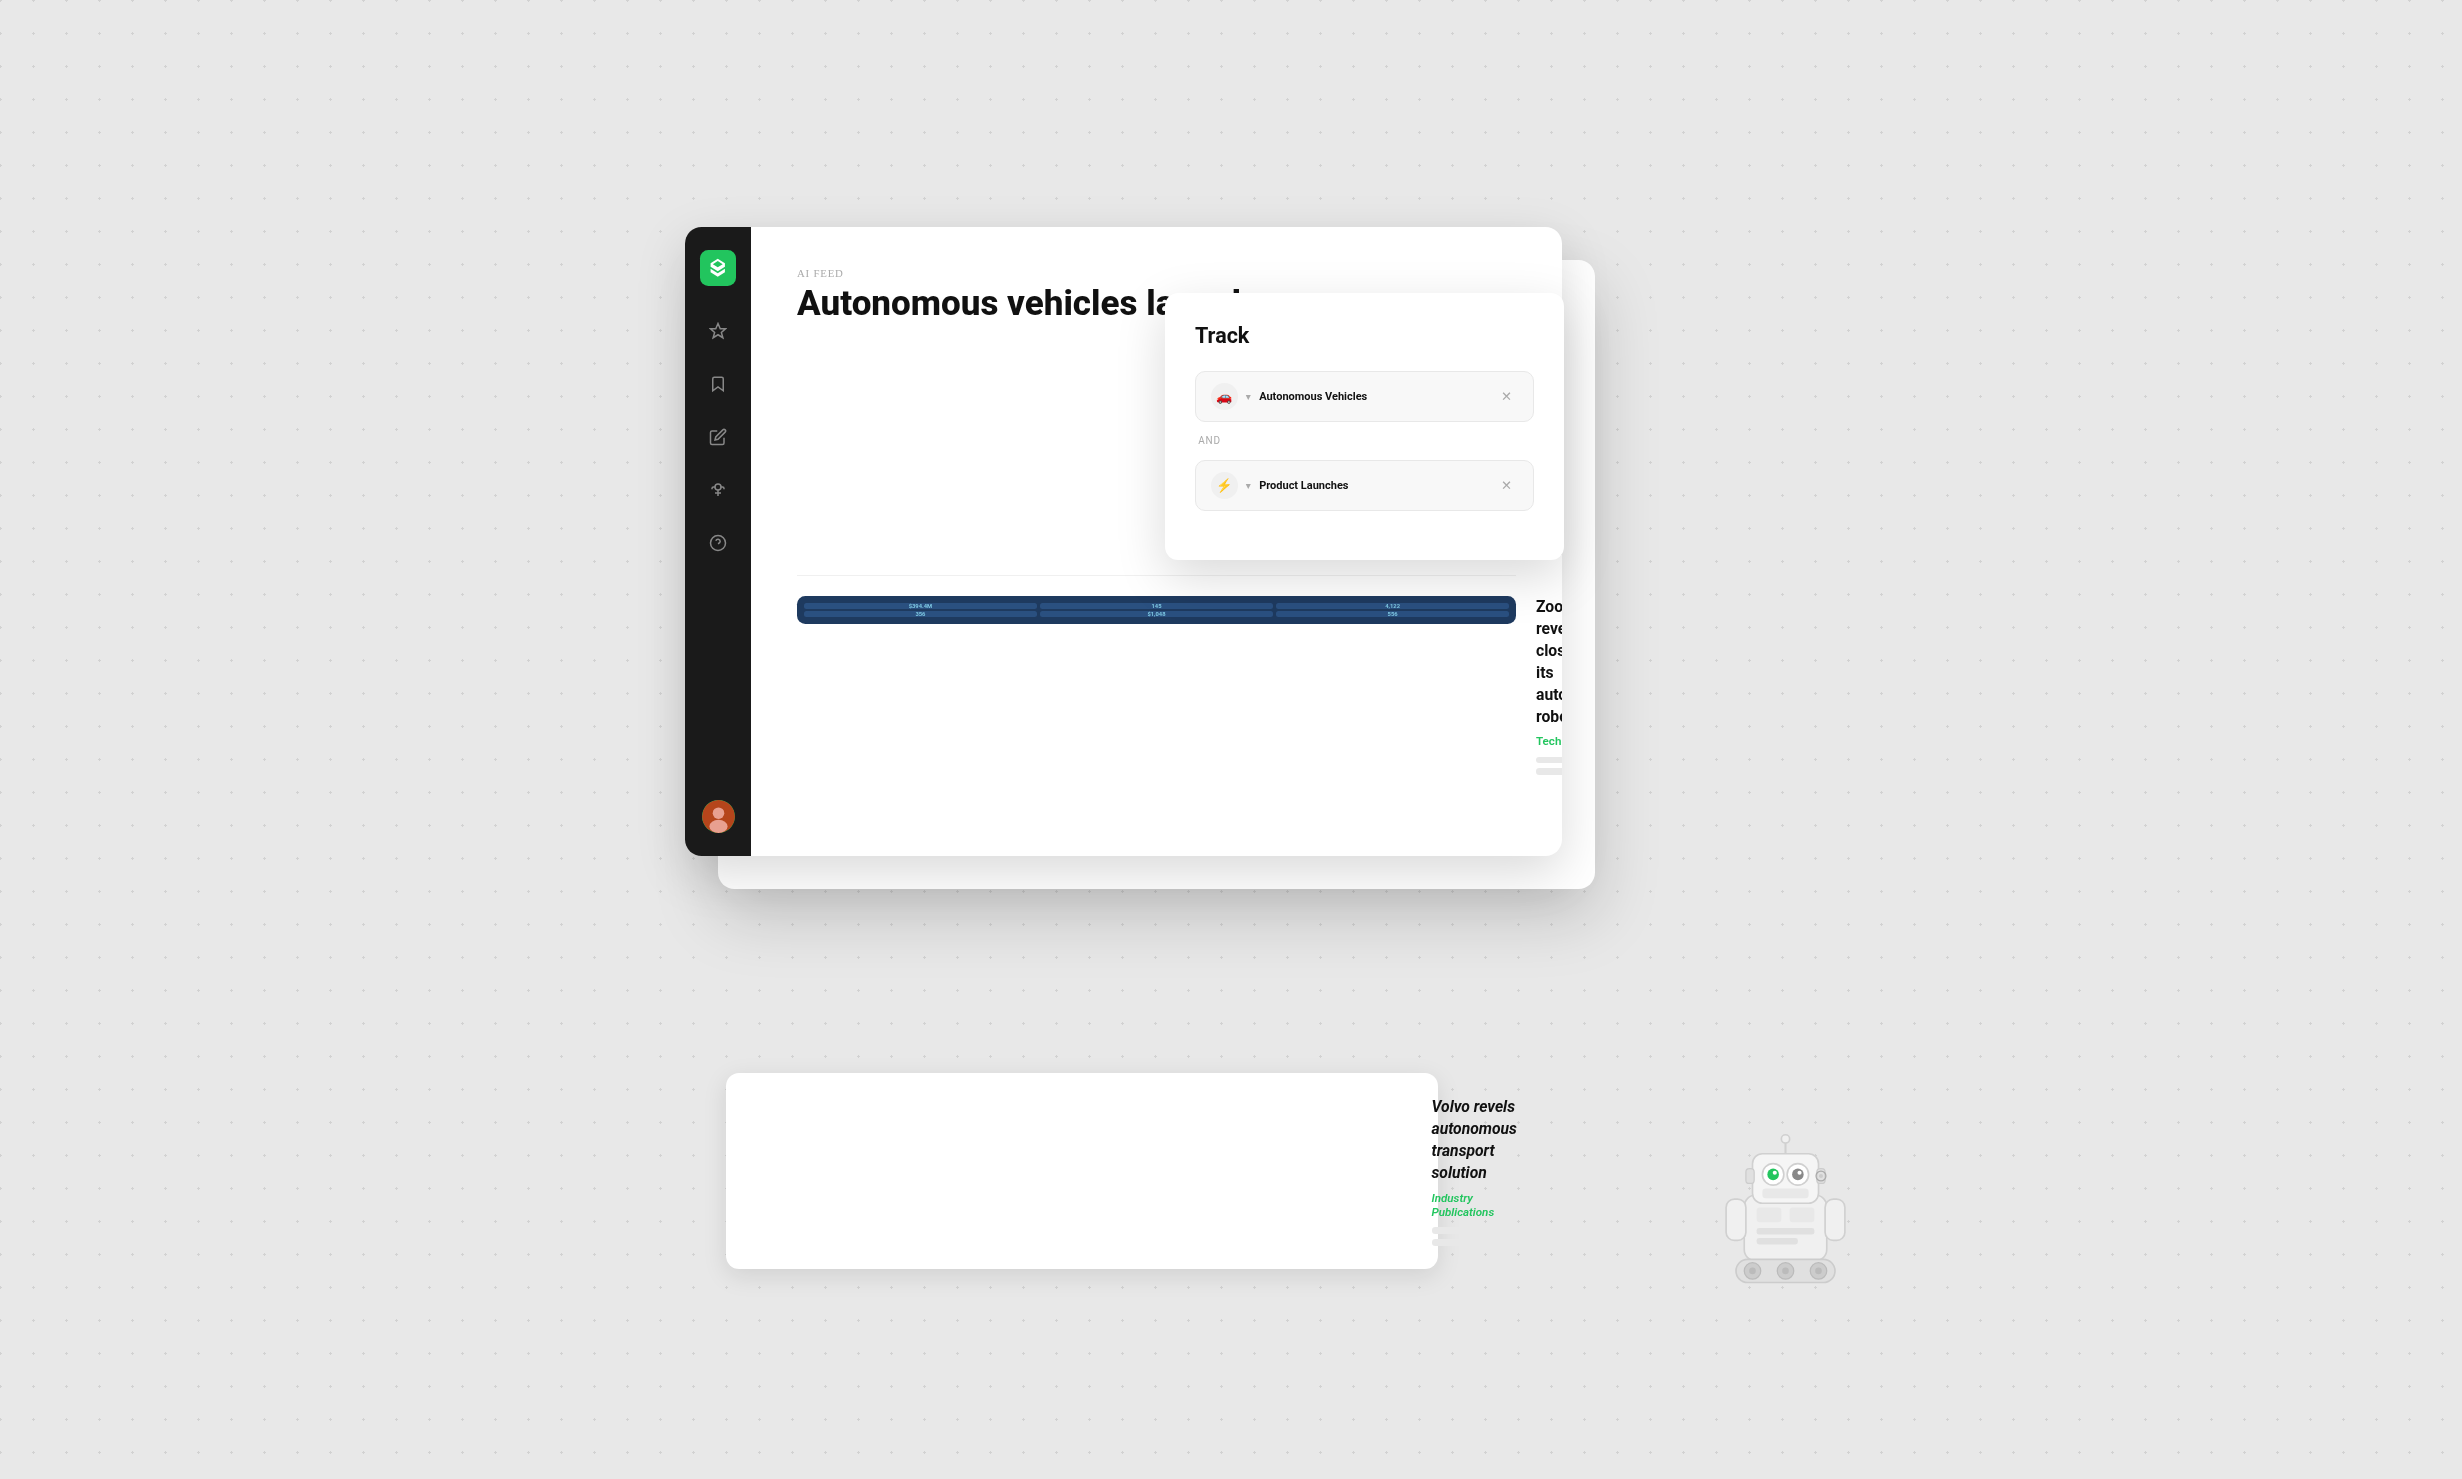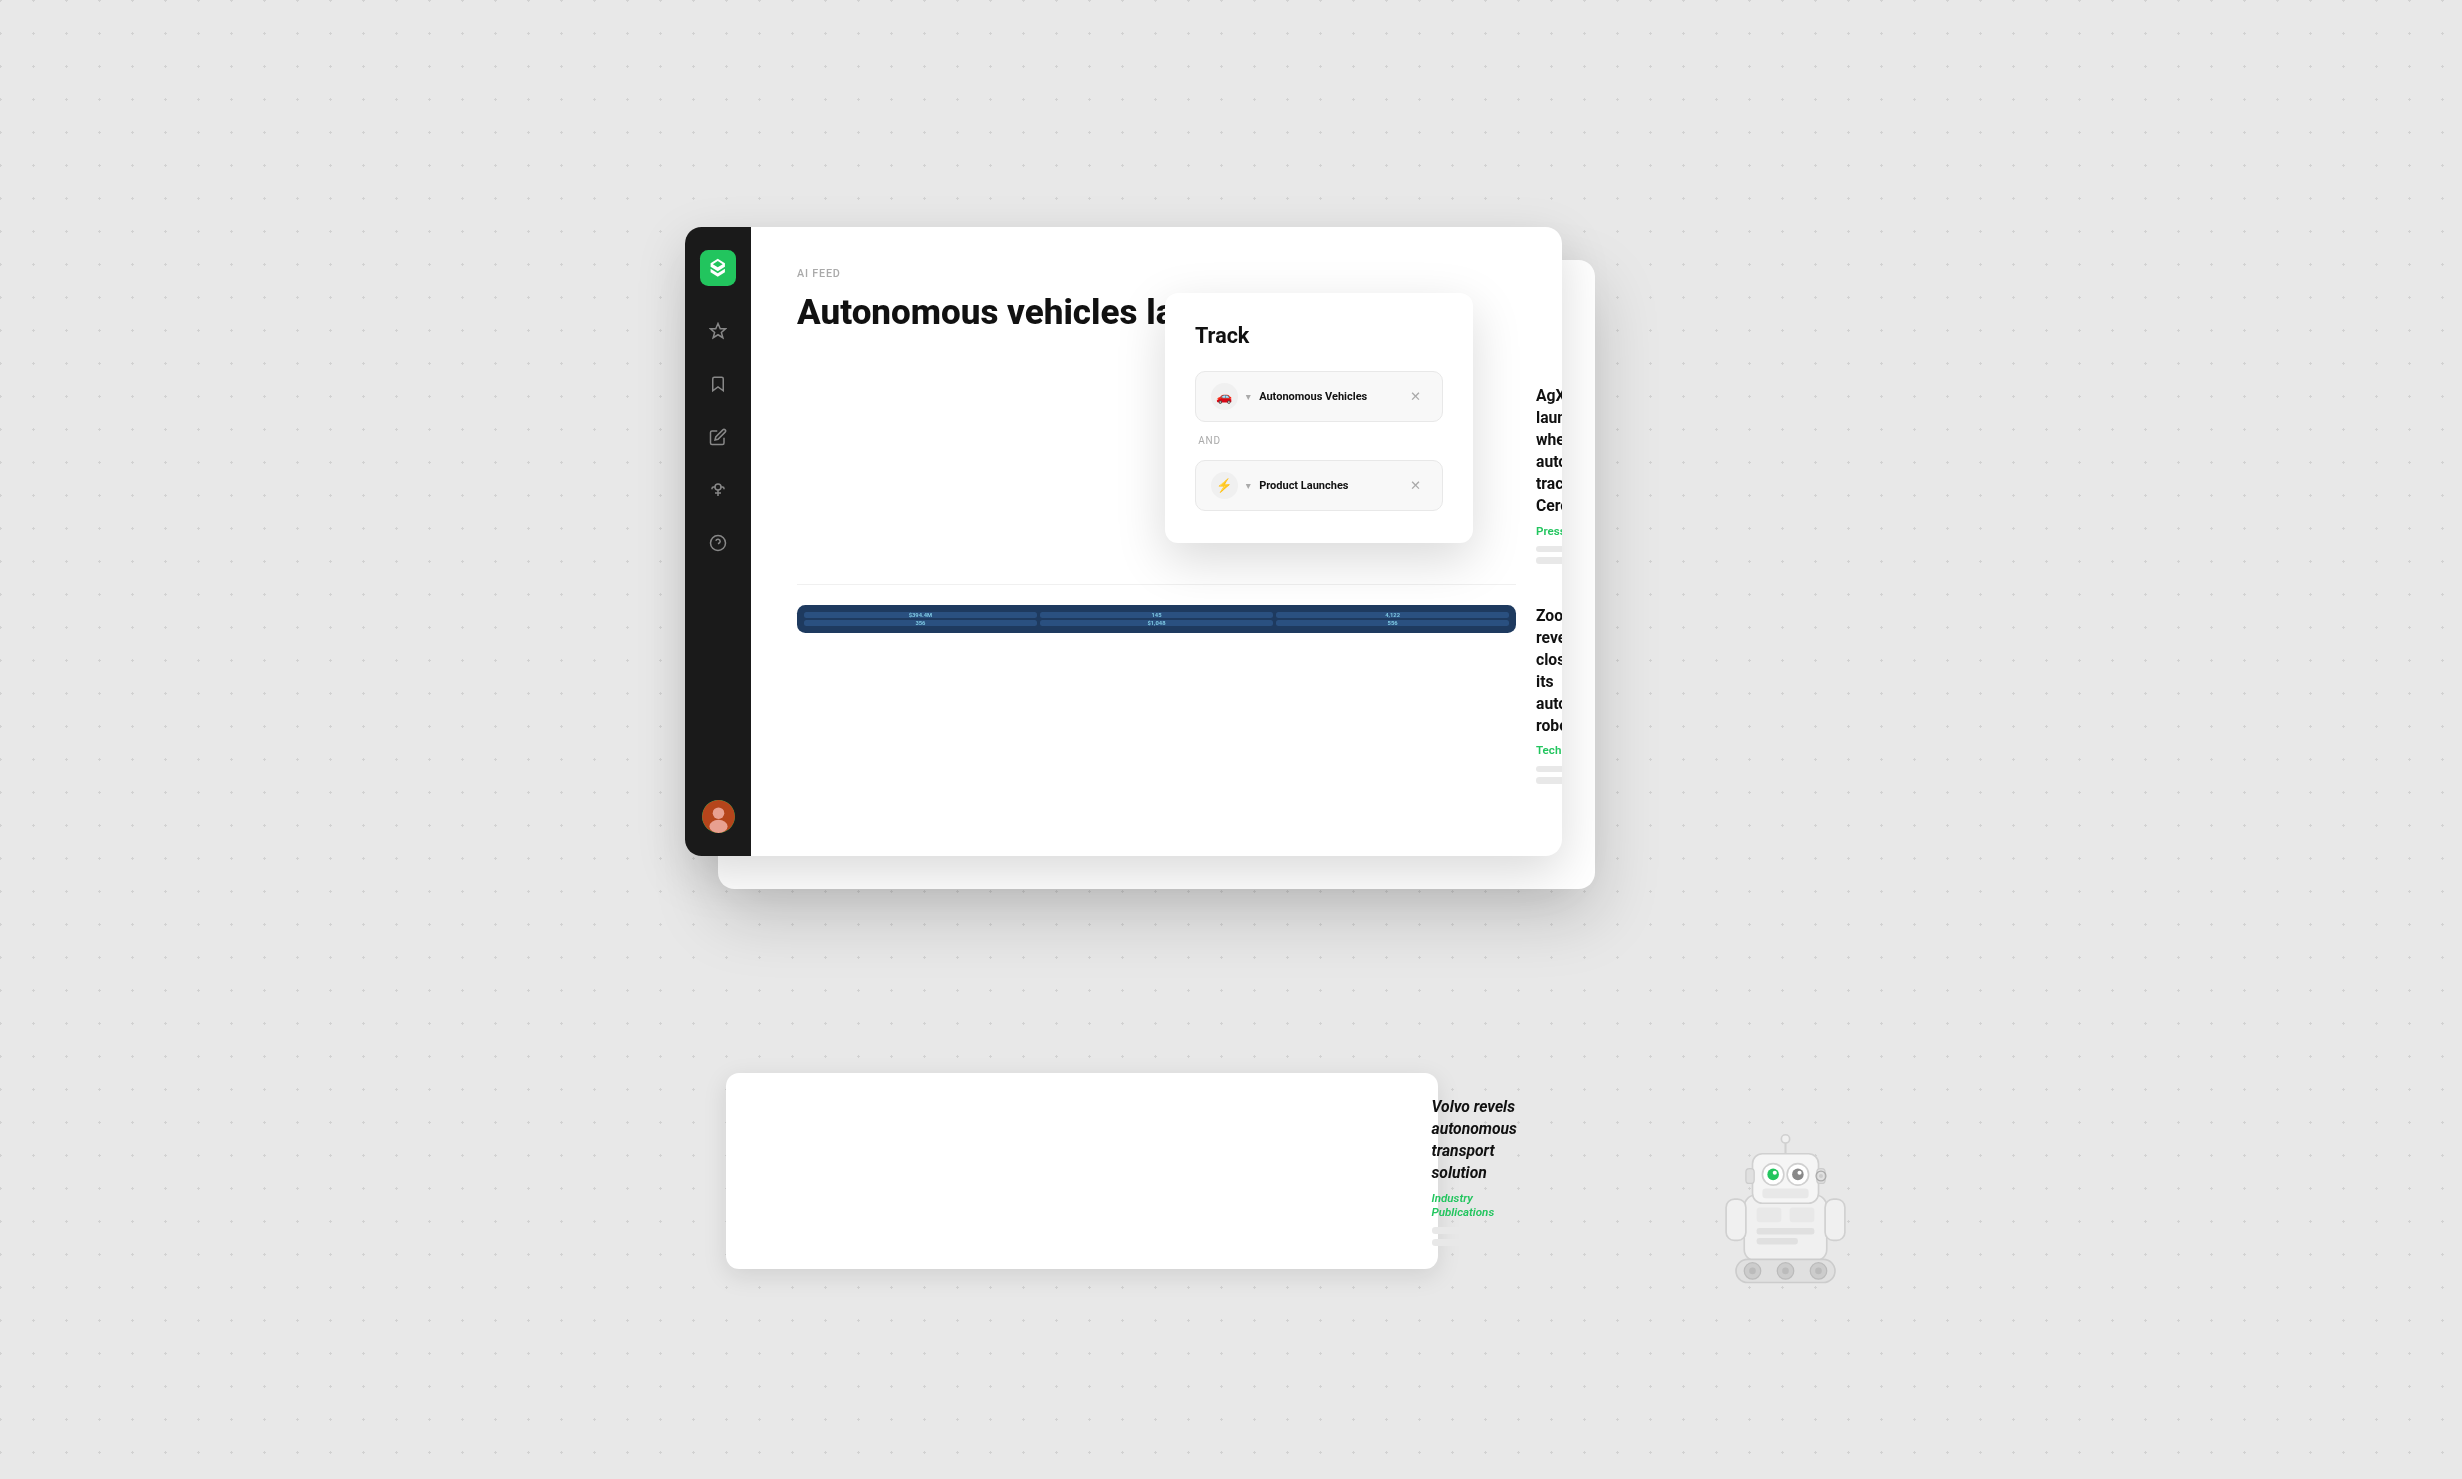--- a/index.html
+++ b/index.html
@@ -134,21 +134,22 @@
       padding: 40px 46px;
       overflow: hidden;
     }
 
     .feed-label {
       font-size: 10.8px;
       font-weight: 500;
       color: #aaa;
       letter-spacing: 0.8px;
       text-transform: uppercase;
-      margin-bottom: 14px;
+      margin-bottom: 6px;
+      font-family: Liberation Serif, serif;
     }
 
     .feed-title {
       font-size: 35px;
       font-weight: 800;
       color: #111;
       margin-bottom: 33px;
       line-height: 1.1;
       white-space: nowrap;
       overflow: hidden;
@@ -272,25 +273,25 @@
       height: 6.6px;
       border-radius: 3.3px;
       background: #e8e8e8;
     }
 
     
     .track-panel {
       position: absolute;
       top: 132px;
       left: 513px;
-      width: 308px;
+      width: 399px;
       background: white;
       border-radius: 13.2px;
       box-shadow: 0 16.5px 50px rgba(0,0,0,0.15);
-      padding: 30px 30px 19px;
+      padding: 30px 30px 36px;
       z-index: 10;
     }
 
     .track-title {
       font-size: 21.5px;
       font-weight: 700;
       color: #111;
       margin-bottom: 23px;
     }
 

